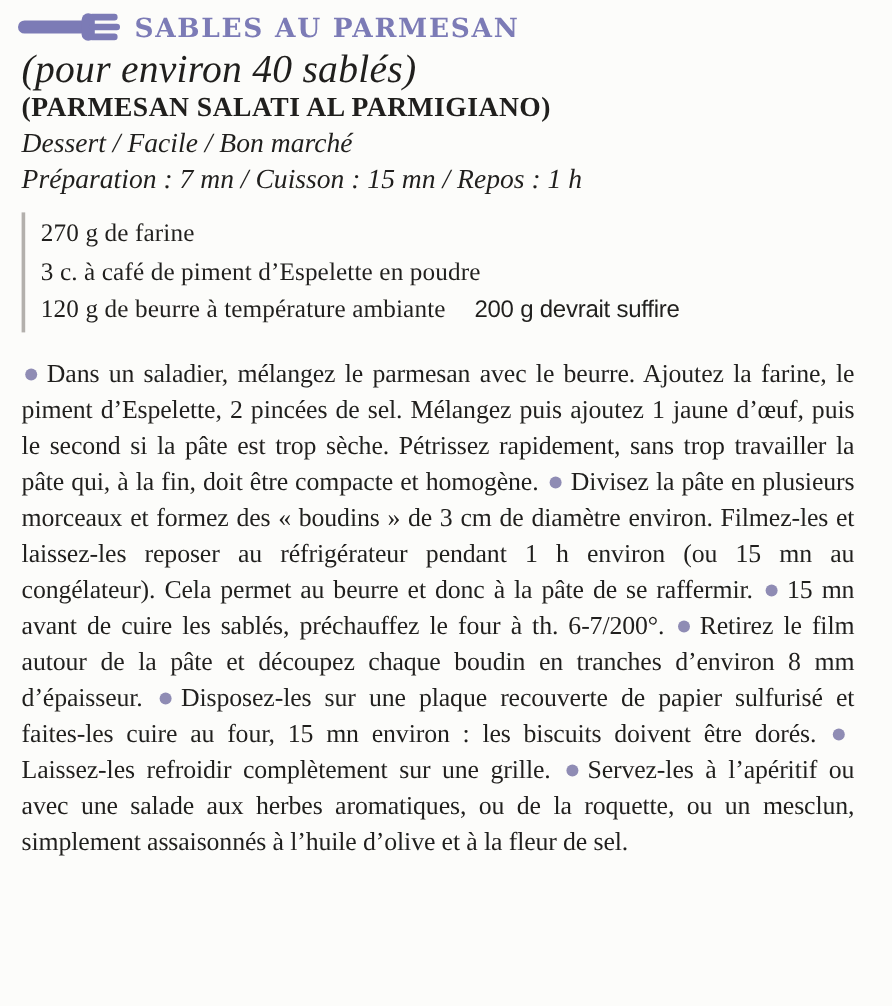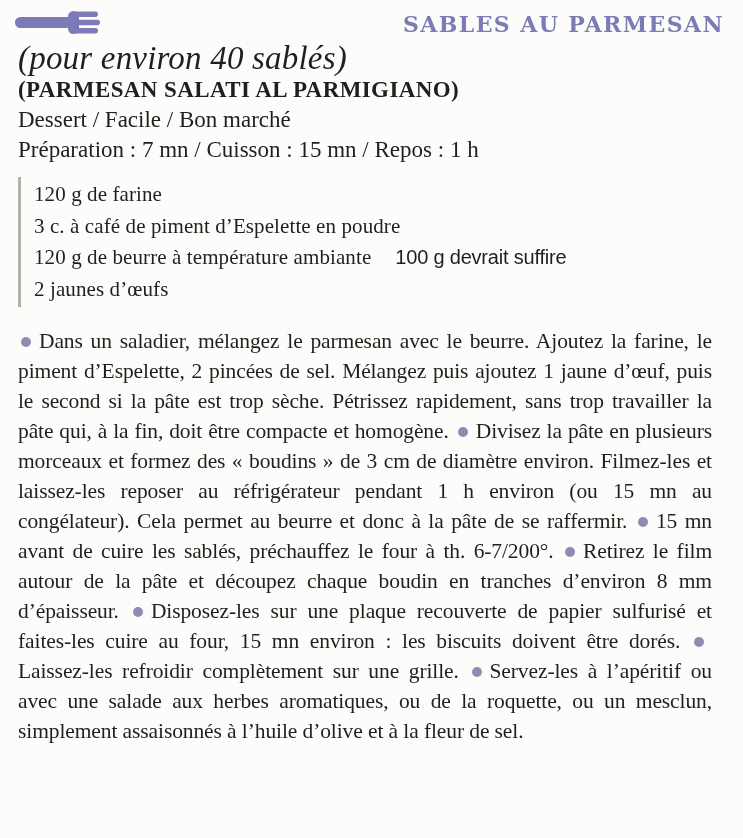--- a/index.html
+++ b/index.html
@@ -5,34 +5,34 @@
   html, body { margin: 0; padding: 0; }
   body {
     width: 743px; height: 838px;
     background: #fcfcfa;
     color: #201f1d;
     font-family: "Liberation Serif", serif;
     overflow: hidden;
   }
   .page { padding: 5px 19px 0 18px; }
 
-  .title-row { display: flex; align-items: center; gap: 28px; margin: 3px 0 2px 0; height: 32px; justify-content: space-between; }
+  .title-row { display: flex; align-items: center; gap: 12px; margin: 3px 0 2px 0; height: 32px; }
   .fork-icon { color: var(--accent, #7c7bb6); flex: 0 0 auto; margin-left: -6px; }
   .recipe-title {
     font-family: "DejaVu Serif", serif;
     font-weight: bold;
     font-size: 22px;
     letter-spacing: 1.4px;
     color: var(--accent, #7c7bb6);
     white-space: nowrap;
   }
 
   .yield-note { font-style: italic; font-size: 33px; line-height: 33px; letter-spacing: 0.2px; }
   .alt-title  { font-weight: bold; font-size: 23px; line-height: 30px; letter-spacing: 0.4px; }
-  .meta-line  { font-size: 23px; line-height: 30px; }
+  .meta-line  { font-style: italic; font-size: 23px; line-height: 30px; }
 
   .ingredients {
     list-style: none;
     margin: 12px 0 0 0;
     padding: 2px 0 2px 13px;
     border-left: 3px solid var(--rule, #b3b0ac);
   }
   .ingredient { font-size: 21px; line-height: 31.5px; letter-spacing: 0.1px; }
   .ingredient-note {
     font-family: "Liberation Sans", sans-serif;
@@ -75,21 +75,20 @@
     </span>
     <span class="recipe-title">SABLES AU PARMESAN</span>
   </div>
 
   <div class="yield-note">(pour environ 40 sablés)</div>
   <div class="alt-title">(PARMESAN SALATI AL PARMIGIANO)</div>
   <div class="meta-line">Dessert / Facile / Bon marché</div>
   <div class="meta-line">Préparation : 7 mn / Cuisson : 15 mn / Repos : 1 h</div>
 
   <ul class="ingredients">
-    <li class="ingredient"><span>120 g de farine</span></li>
+    <li class="ingredient"><span>270 g de farine</span></li>
     <li class="ingredient"><span>3 c. à café de piment d’Espelette en poudre</span></li>
-    <li class="ingredient"><span>120 g de beurre à température ambiante</span><span class="ingredient-note">100 g devrait suffire</span></li>
-    <li class="ingredient"><span>2 jaunes d’œufs</span></li>
+    <li class="ingredient"><span>120 g de beurre à température ambiante</span><span class="ingredient-note">200 g devrait suffire</span></li>
   </ul>
 
   <p class="instructions"><span class="bullet-dot"></span><span>Dans un saladier, mélangez le parmesan avec le beurre. Ajoutez la farine, le piment d’Espelette, 2 pincées de sel. Mélangez puis ajoutez 1 jaune d’œuf, puis le second si la pâte est trop sèche. Pétrissez rapidement, sans trop travailler la pâte qui, à la fin, doit être compacte et homogène.</span> <span class="bullet-dot"></span><span>Divisez la pâte en plusieurs morceaux et formez des « boudins » de 3 cm de diamètre environ. Filmez-les et laissez-les reposer au réfrigérateur pendant 1 h environ (ou 15 mn au congélateur). Cela permet au beurre et donc à la pâte de se raffermir.</span> <span class="bullet-dot"></span><span>15 mn avant de cuire les sablés, préchauffez le four à th. 6-7/200°.</span> <span class="bullet-dot"></span><span>Retirez le film autour de la pâte et découpez chaque boudin en tranches d’environ 8 mm d’épaisseur.</span> <span class="bullet-dot"></span><span>Disposez-les sur une plaque recouverte de papier sulfurisé et faites-les cuire au four, 15 mn environ : les biscuits doivent être dorés.</span> <span class="bullet-dot"></span><span>Laissez-les refroidir complètement sur une grille.</span> <span class="bullet-dot"></span><span>Servez-les à l’apéritif ou avec une salade aux herbes aromatiques, ou de la roquette, ou un mesclun, simplement assaisonnés à l’huile d’olive et à la fleur de sel.</span></p>
 
 </div>
 
 </body></html>

